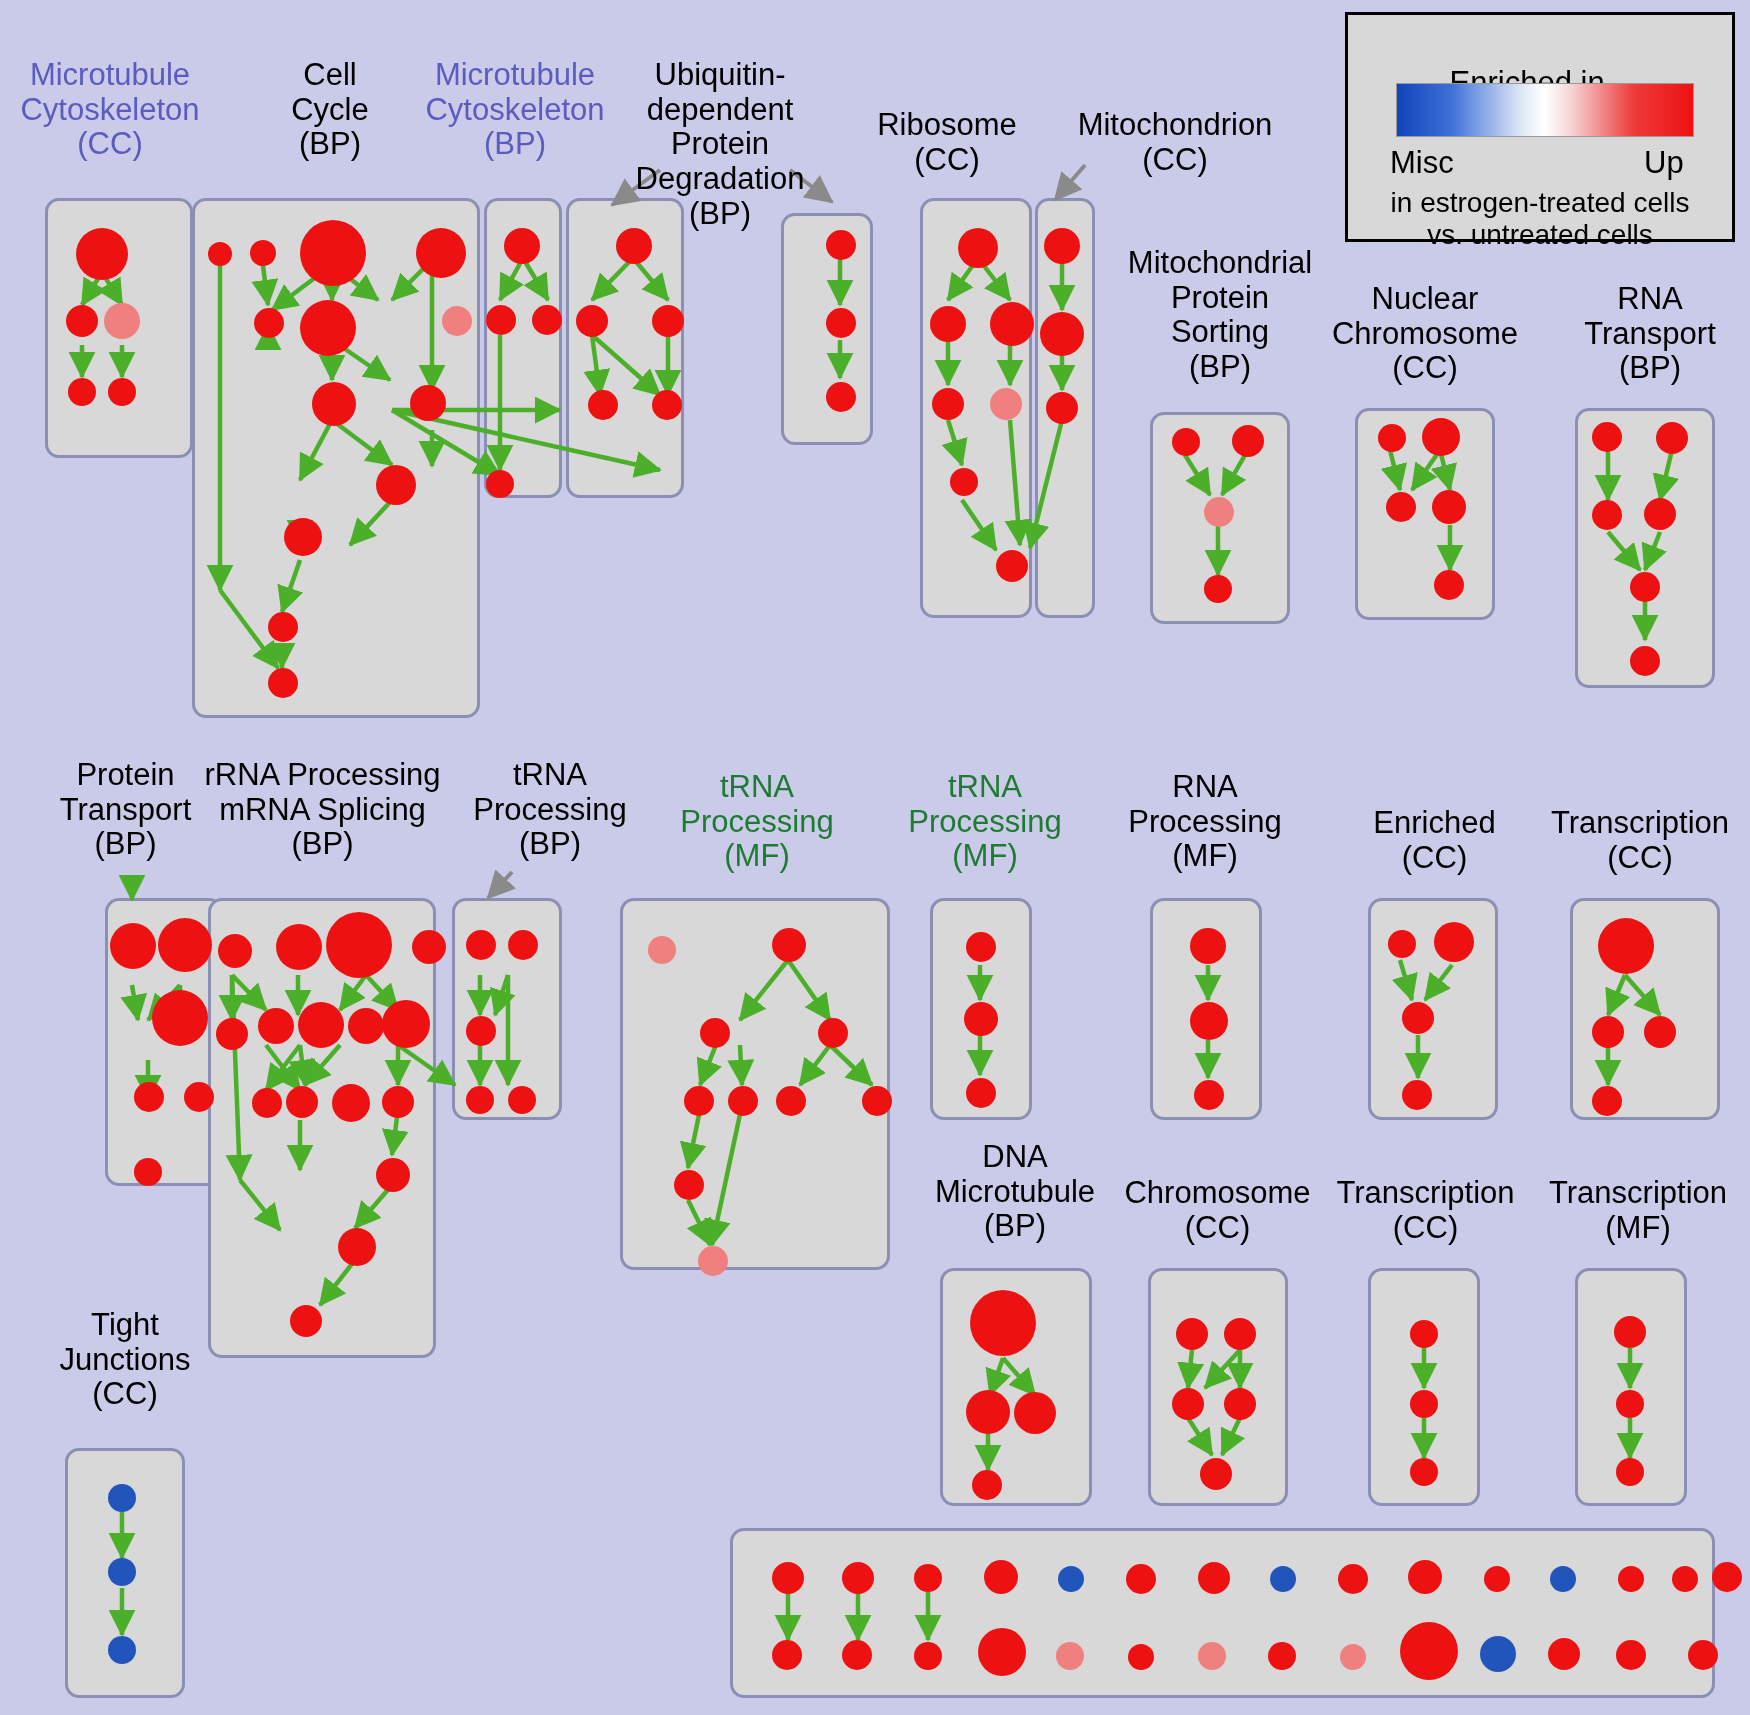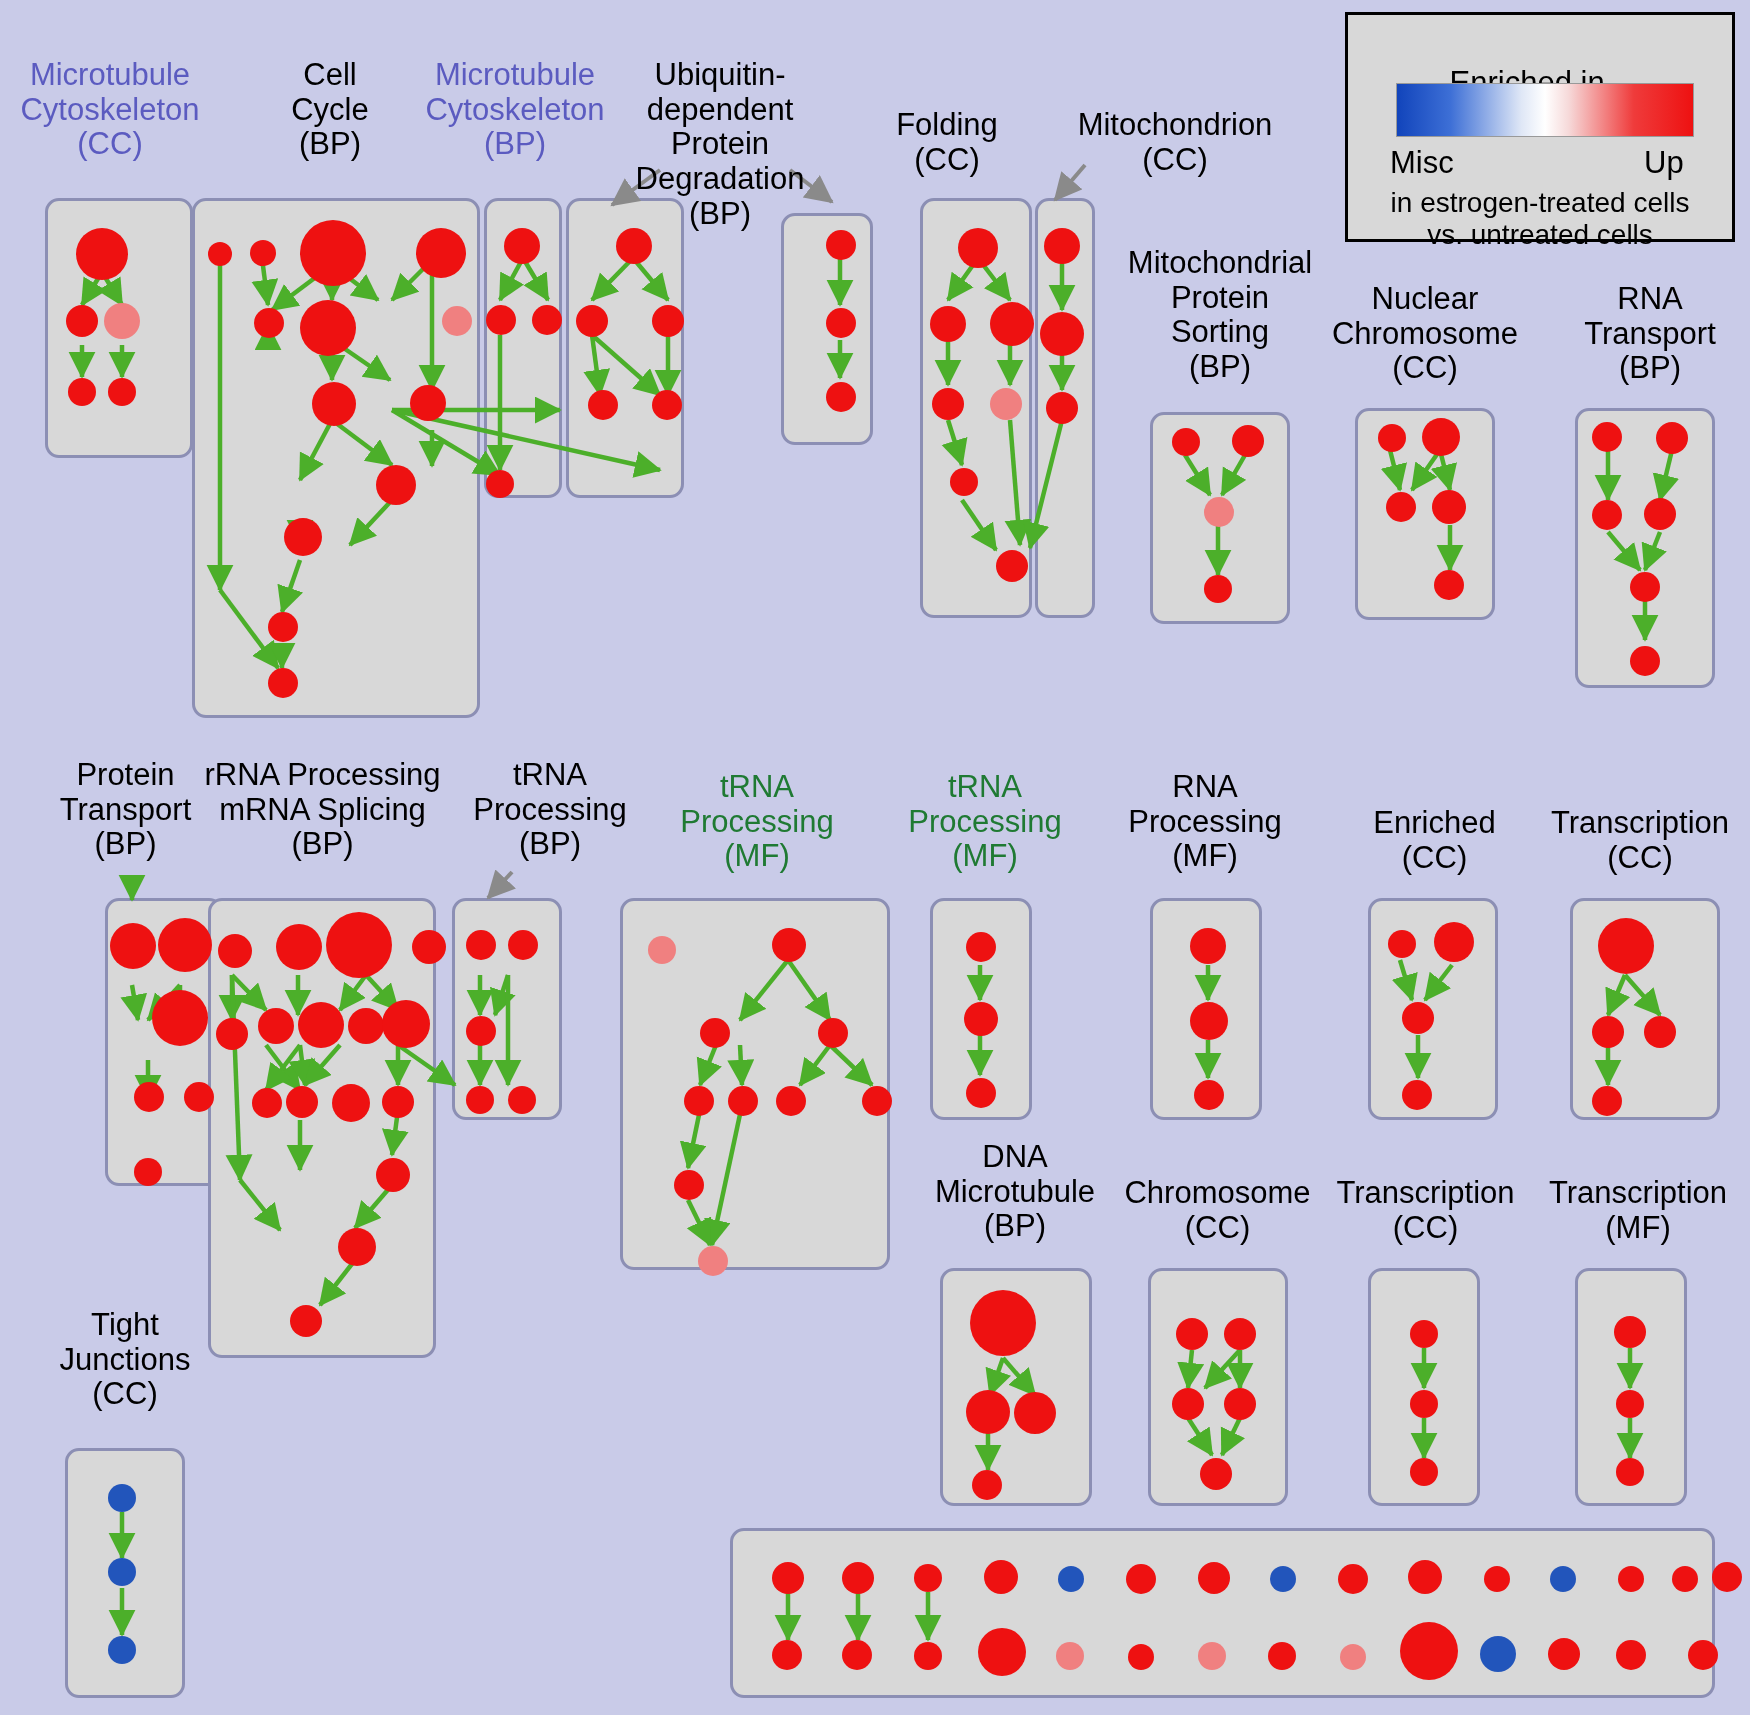--- a/index.html
+++ b/index.html
@@ -469,21 +469,21 @@
 Cycle
 (BP)</div>
   <div class="lbl purple" style="left:415px; top:58px;  width:200px;">Microtubule
 Cytoskeleton
 (BP)</div>
   <div class="lbl" style="left:625px; top:58px;  width:190px;">Ubiquitin-
 dependent
 Protein
 Degradation
 (BP)</div>
-  <div class="lbl" style="left:862px; top:108px; width:170px;">Folding
+  <div class="lbl" style="left:862px; top:108px; width:170px;">Ribosome
 (CC)</div>
   <div class="lbl" style="left:1060px;top:108px; width:230px;">Mitochondrion
 (CC)</div>
   <div class="lbl" style="left:1105px;top:246px; width:230px;">Mitochondrial
 Protein
 Sorting
 (BP)</div>
   <div class="lbl" style="left:1330px;top:282px; width:190px;">Nuclear
 Chromosome
 (CC)</div>

